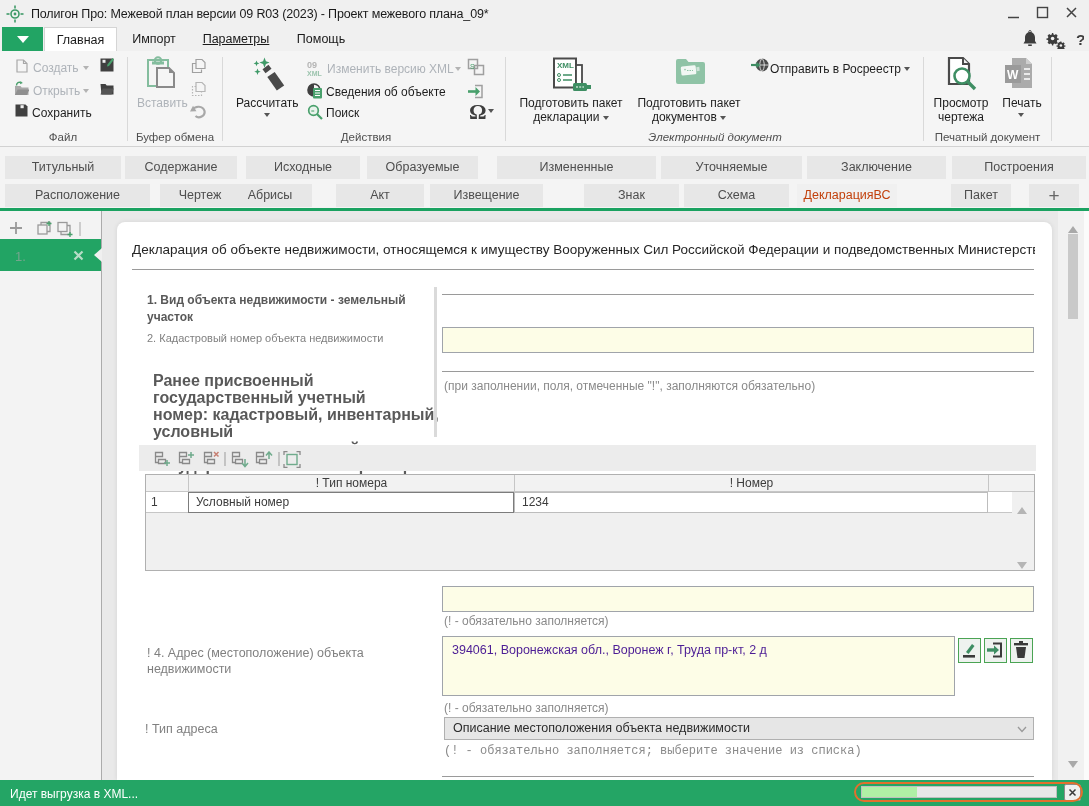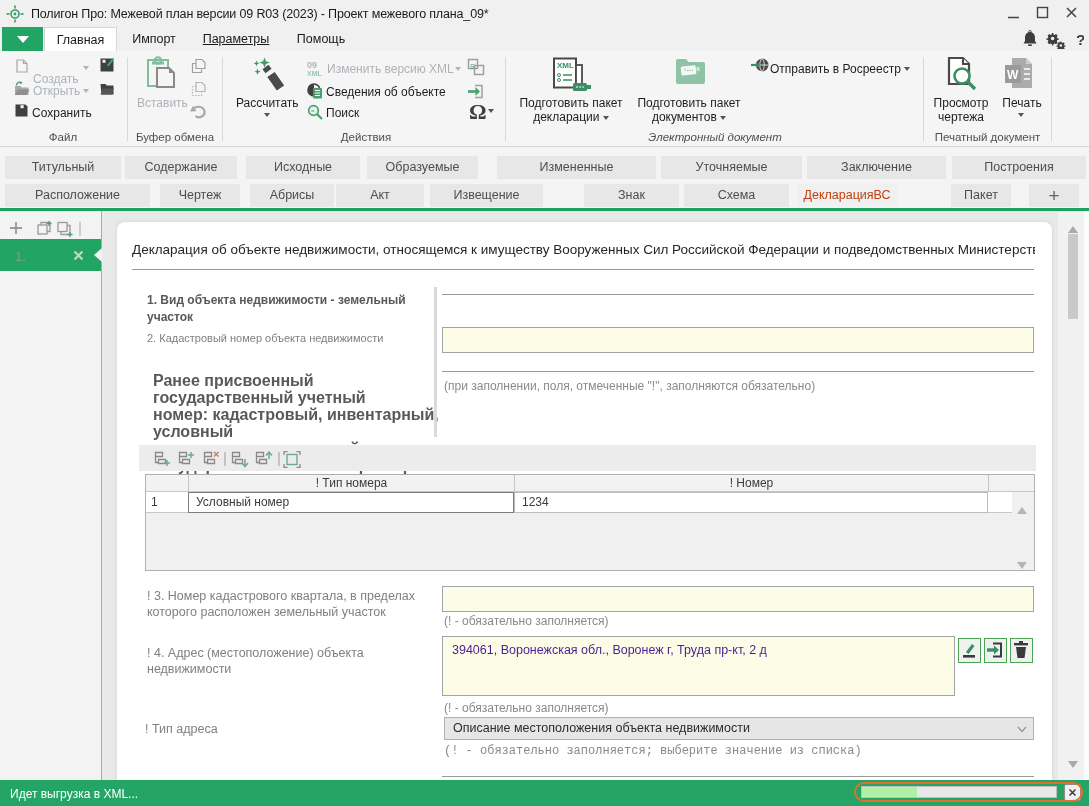--- a/index.html
+++ b/index.html
@@ -102,21 +102,21 @@
     <div class="glabel" style="left:20px;width:86px;">Файл</div>
     <div class="glabel" style="left:128px;width:94px;">Буфер обмена</div>
     <div class="glabel" style="left:330px;width:72px;">Действия</div>
     <div class="glabel" style="left:560px;width:310px;font-style:italic;">Электронный документ</div>
     <div class="glabel" style="left:924px;width:127px;">Печатный документ</div>
 
     <svg class="abs" style="left:16px;top:8px" width="12" height="14" viewBox="0 0 12 14">
       <path d="M1 1 h6.5 l3.5 3.5 v8.5 h-10 z" fill="#f5f5f5" stroke="#a8a8a8" stroke-width="1.2"></path>
       <path d="M7.5 1 v3.5 h3.5" fill="none" stroke="#a8a8a8" stroke-width="1.2"></path>
     </svg>
-    <div class="rtext dis abs" style="left:33px;top:10px;margin-top:11px;">Создать</div>
+    <div class="rtext dis abs" style="left:33px;top:10px;">Создать</div>
     <span class="caret dis abs" style="left:83px;top:15px;"></span>
     <svg class="abs" style="left:100px;top:7px" width="14" height="14" viewBox="0 0 14 14">
       <path d="M0.5 0.5 h13 v13 h-13 z" fill="#404040"></path>
       <rect x="2.5" y="1.8" width="3" height="3" fill="#f0f0f0"></rect>
       <path d="M12.5 0 L14 1.5 L9 8 L7 8.5 L7.5 6.5 Z" fill="#49a06c"></path>
     </svg>
     <svg class="abs" style="left:13px;top:30px" width="16" height="15" viewBox="0 0 16 15">
       <path d="M2 5 h5.5 l1.2 1.6 h6.8 v7.4 h-13.5 z" fill="#a9a9a9"></path>
       <path d="M2 14 l2.6-5.6 h11.8 l-2.6 5.6 z" fill="#8f8f8f"></path>
       <path d="M3.5 4.5 C3.5 1.5 6 0.8 7.8 1.6" fill="none" stroke="#49a06c" stroke-width="1.5"></path>
@@ -251,21 +251,21 @@
     <div class="dtab" style="left:5px;top:9px;width:116px;">Титульный</div>
     <div class="dtab" style="left:125px;top:9px;width:112px;">Содержание</div>
     <div class="dtab" style="left:246px;top:9px;width:114px;">Исходные</div>
     <div class="dtab" style="left:367px;top:9px;width:111px;">Образуемые</div>
     <div class="dtab" style="left:497px;top:9px;width:159px;">Измененные</div>
     <div class="dtab" style="left:661px;top:9px;width:141px;">Уточняемые</div>
     <div class="dtab" style="left:807px;top:9px;width:139px;">Заключение</div>
     <div class="dtab" style="left:952px;top:9px;width:134px;">Построения</div>
     <div class="dtab" style="left:5px;top:37px;width:145px;">Расположение</div>
     <div class="dtab" style="left:160px;top:37px;width:80px;">Чертеж</div>
-    <div class="dtab" style="left:250px;top:37px;width:84px;">Абрисы</div>
+    <div class="dtab" style="left:228px;top:37px;width:84px;">Абрисы</div>
     <div class="dtab" style="left:336px;top:37px;width:88px;">Акт</div>
     <div class="dtab" style="left:430px;top:37px;width:113px;">Извещение</div>
     <div class="dtab" style="left:584px;top:37px;width:95px;">Знак</div>
     <div class="dtab" style="left:684px;top:37px;width:105px;">Схема</div>
     <div class="dtab" style="left:797px;top:37px;width:100px;background:#f0f0f0;color:#c2410c;">ДекларацияВС</div>
     <div class="dtab" style="left:951px;top:37px;width:60px;">Пакет</div>
     <div class="dtab" style="left:1029px;top:37px;width:50px;background:#e7e7e7;color:#666;font-size:19px;font-weight:300;">+</div>
     <div id="greenline"></div>
   </div>
 
@@ -336,21 +336,20 @@
       <div class="abs" style="left:368px;top:0;width:474px;height:17px;border-left:1px solid #c6c6c6;font-size:12px;color:#3c3c3c;text-align:center;line-height:17px;">! Номер</div>
       <div class="abs" style="left:842px;top:0;width:24px;height:17px;border-left:1px solid #c6c6c6;"></div>
       <div class="abs" style="left:0;top:17px;width:866px;height:21px;border-bottom:1px solid #c6c6c6;background:#fff;"></div>
       <div class="abs" style="left:5px;top:20px;font-size:12px;color:#3c3c3c;">1</div>
       <div class="abs" style="left:42px;top:17px;width:326px;height:21px;background:#fff;border:1px solid #7c7c7c;font-size:12px;color:#3c3c3c;line-height:19px;padding-left:7px;">Условный номер</div>
       <div class="abs" style="left:368px;top:17px;width:474px;height:21px;background:#fff;border:1px solid #bdbdbd;font-size:12px;color:#3c3c3c;line-height:19px;padding-left:7px;">1234</div>
       <div class="abs" style="left:871px;top:32px;width:0;height:0;border-left:5px solid transparent;border-right:5px solid transparent;border-bottom:7px solid #b5b5b5;"></div>
       <div class="abs" style="left:871px;top:87px;width:0;height:0;border-left:5px solid transparent;border-right:5px solid transparent;border-top:7px solid #b5b5b5;"></div>
     </div>
 
-    <div class="lab" style="left:147px;top:377px;width:300px;line-height:16px;font-size:12.5px;">! 3. Номер кадастрового квартала, в пределах которого расположен земельный участок</div>
     <div class="yfield" style="left:442px;top:375px;width:592px;height:26px;"></div>
     <div class="hint" style="left:444px;top:403px;">(! - обязательно заполняется)</div>
 
     <div class="lab" style="left:147px;top:434px;width:260px;line-height:16px;font-size:12.5px;">! 4. Адрес (местоположение) объекта недвижимости</div>
     <div class="yfield" style="left:442px;top:425px;width:513px;height:60px;"></div>
     <div class="abs" style="left:452px;top:432px;font-size:12.5px;color:#4c1d95;">394061, Воронежская обл., Воронеж г, Труда пр-кт, 2 д</div>
     <div class="hint" style="left:444px;top:490px;">(! - обязательно заполняется)</div>
 
     <div class="abs" style="left:958px;top:427px;width:23px;height:25px;background:#eef2ef;border:1.5px solid #4ba454;">
       <svg width="20" height="22" viewBox="0 0 20 22">

